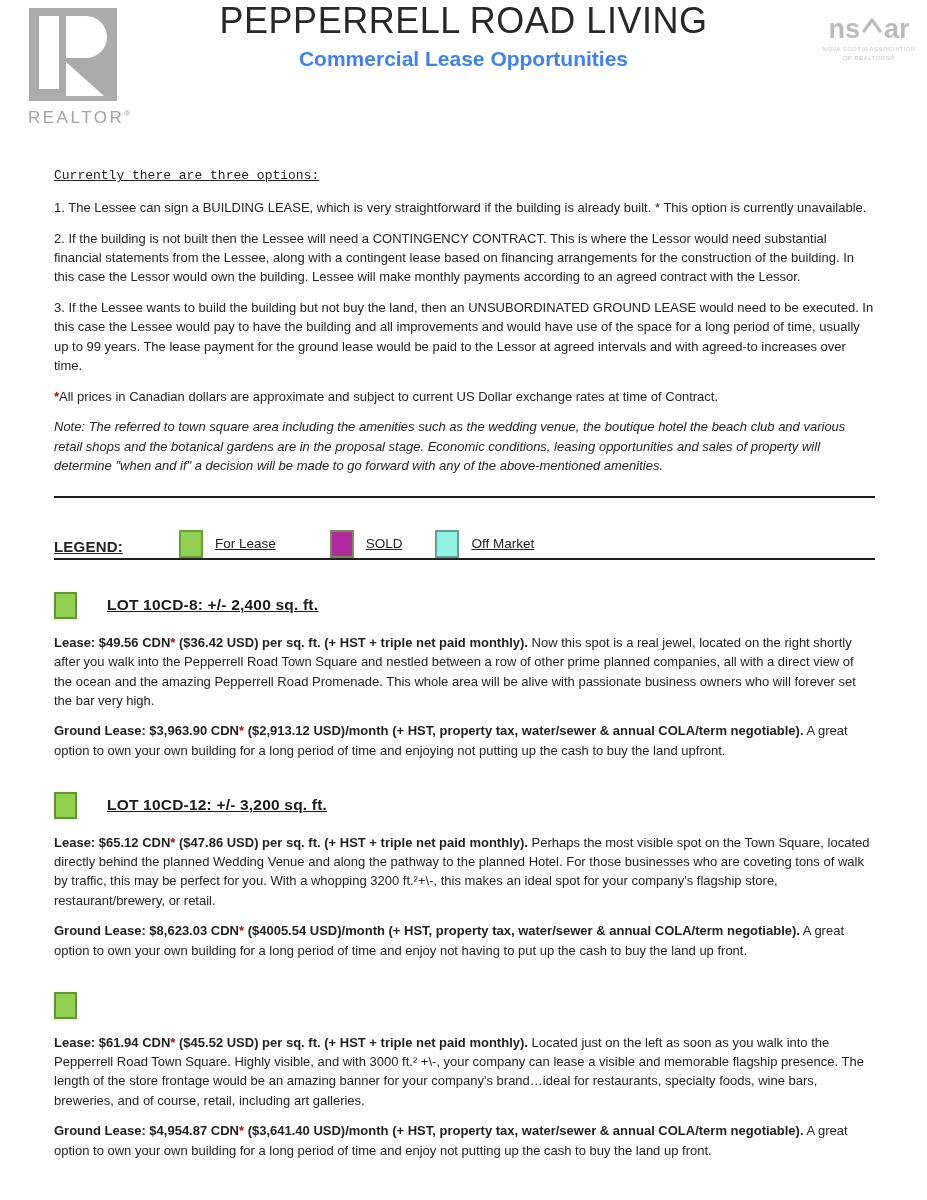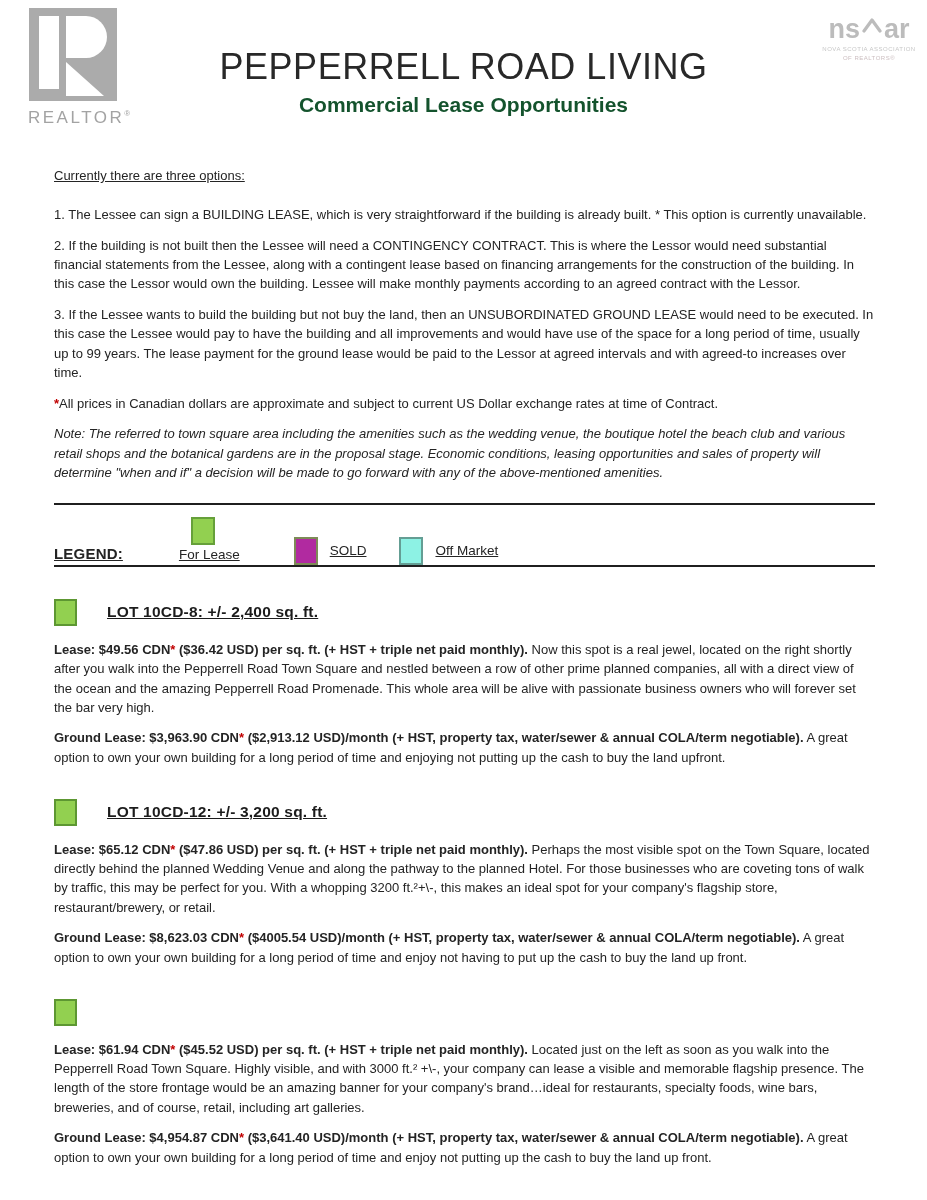--- a/index.html
+++ b/index.html
@@ -3,48 +3,48 @@
 <meta charset="utf-8">
 <style>
   html,body {margin:0; padding:0; background:#ffffff;}
   .page {
     position:relative; width:927px; height:1200px; background:#ffffff;
     font-family:"Liberation Sans", sans-serif; color:#242424; overflow:hidden;
   }
 
   
   .header {position:relative; height:158px;}
-  .page-title {text-align:center; padding-top:46px; font-size:36px; font-weight:400; color:#282828; letter-spacing:0.5px;}
-  .page-subtitle {text-align:center; font-size:21px; font-weight:700; color:#14532d; margin-top:5px;}
+  .page-title {text-align:center; font-size:36px; font-weight:400; color:#282828; letter-spacing:0.5px;}
+  .page-subtitle {text-align:center; font-size:21px; font-weight:700; color:#3b82f6; margin-top:5px;}
 
   .realtor-logo {position:absolute; left:28px; top:8px; width:100px; text-align:left;}
   .realtor-word {color:#a3a3a3; font-size:17px; letter-spacing:2.5px; margin-top:2px;}
   .realtor-word sup {font-size:8px;}
 
   .nsar-logo {position:absolute; right:8px; top:16px; width:100px; text-align:center; color:#bcbcbc;}
   .nsar-word {display:flex; justify-content:center; font-size:27px; font-weight:600; line-height:1; color:#bcbcbc;}
   .nsar-word .roof {margin:0 1px 1px;}
   .nsar-cap {font-size:6px; letter-spacing:0.5px; color:#c7c7c7; line-height:1.5; margin-top:2px;}
   .nsar-cap .l2 {color:#ccbfc1;}
 
   
   .content {padding:0 52px 0 54px; font-size:13px; line-height:1.48; color:#242424;}
-  .intro-heading {text-decoration:underline; margin:8px 0 20px; font-weight:400;}
+  .intro-heading {text-decoration:underline; margin:8px 0 13px; font-weight:400;font-family:Liberation Mono, monospace;}
   p.body {margin:0 0 11.5px;}
   .note {font-style:italic; margin-bottom:0;}
   .star {color:#c00000; font-weight:700;}
 
   
   .rule {border-top:2px solid #1f1f1f; height:0;}
   .rule-top {margin-top:21px;}
   .legend-row {display:flex; align-items:flex-end; height:60px;text-decoration:underline;}
   .legend-label {font-weight:700; font-size:15px; letter-spacing:0.2px;}
   .legend-item {display:flex; align-items:center;}
   .legend-item .sq {width:20px; height:24px; border:2px solid; margin-right:12px;}
-  .li-0 {margin-left:56px;flex-direction:column;} .li-1 {margin-left:54px;} .li-2 {margin-left:33px;}
+  .li-0 {margin-left:56px;} .li-1 {margin-left:54px;} .li-2 {margin-left:33px;}
   .legend-item .lbl {font-size:13.5px;}
 
   
   .lot {margin-top:32px;}
   .lot-header {display:flex; align-items:center; margin-bottom:14px;}
   .lot-sq {width:19px; height:23px; background:#92d050; border:2px solid #5d9732; margin-right:30px;}
   .lot-title {font-size:15.5px; font-weight:700; text-decoration:underline; color:#1c1c1c; letter-spacing:0.2px;}
 </style>
 </head>
 <body>

